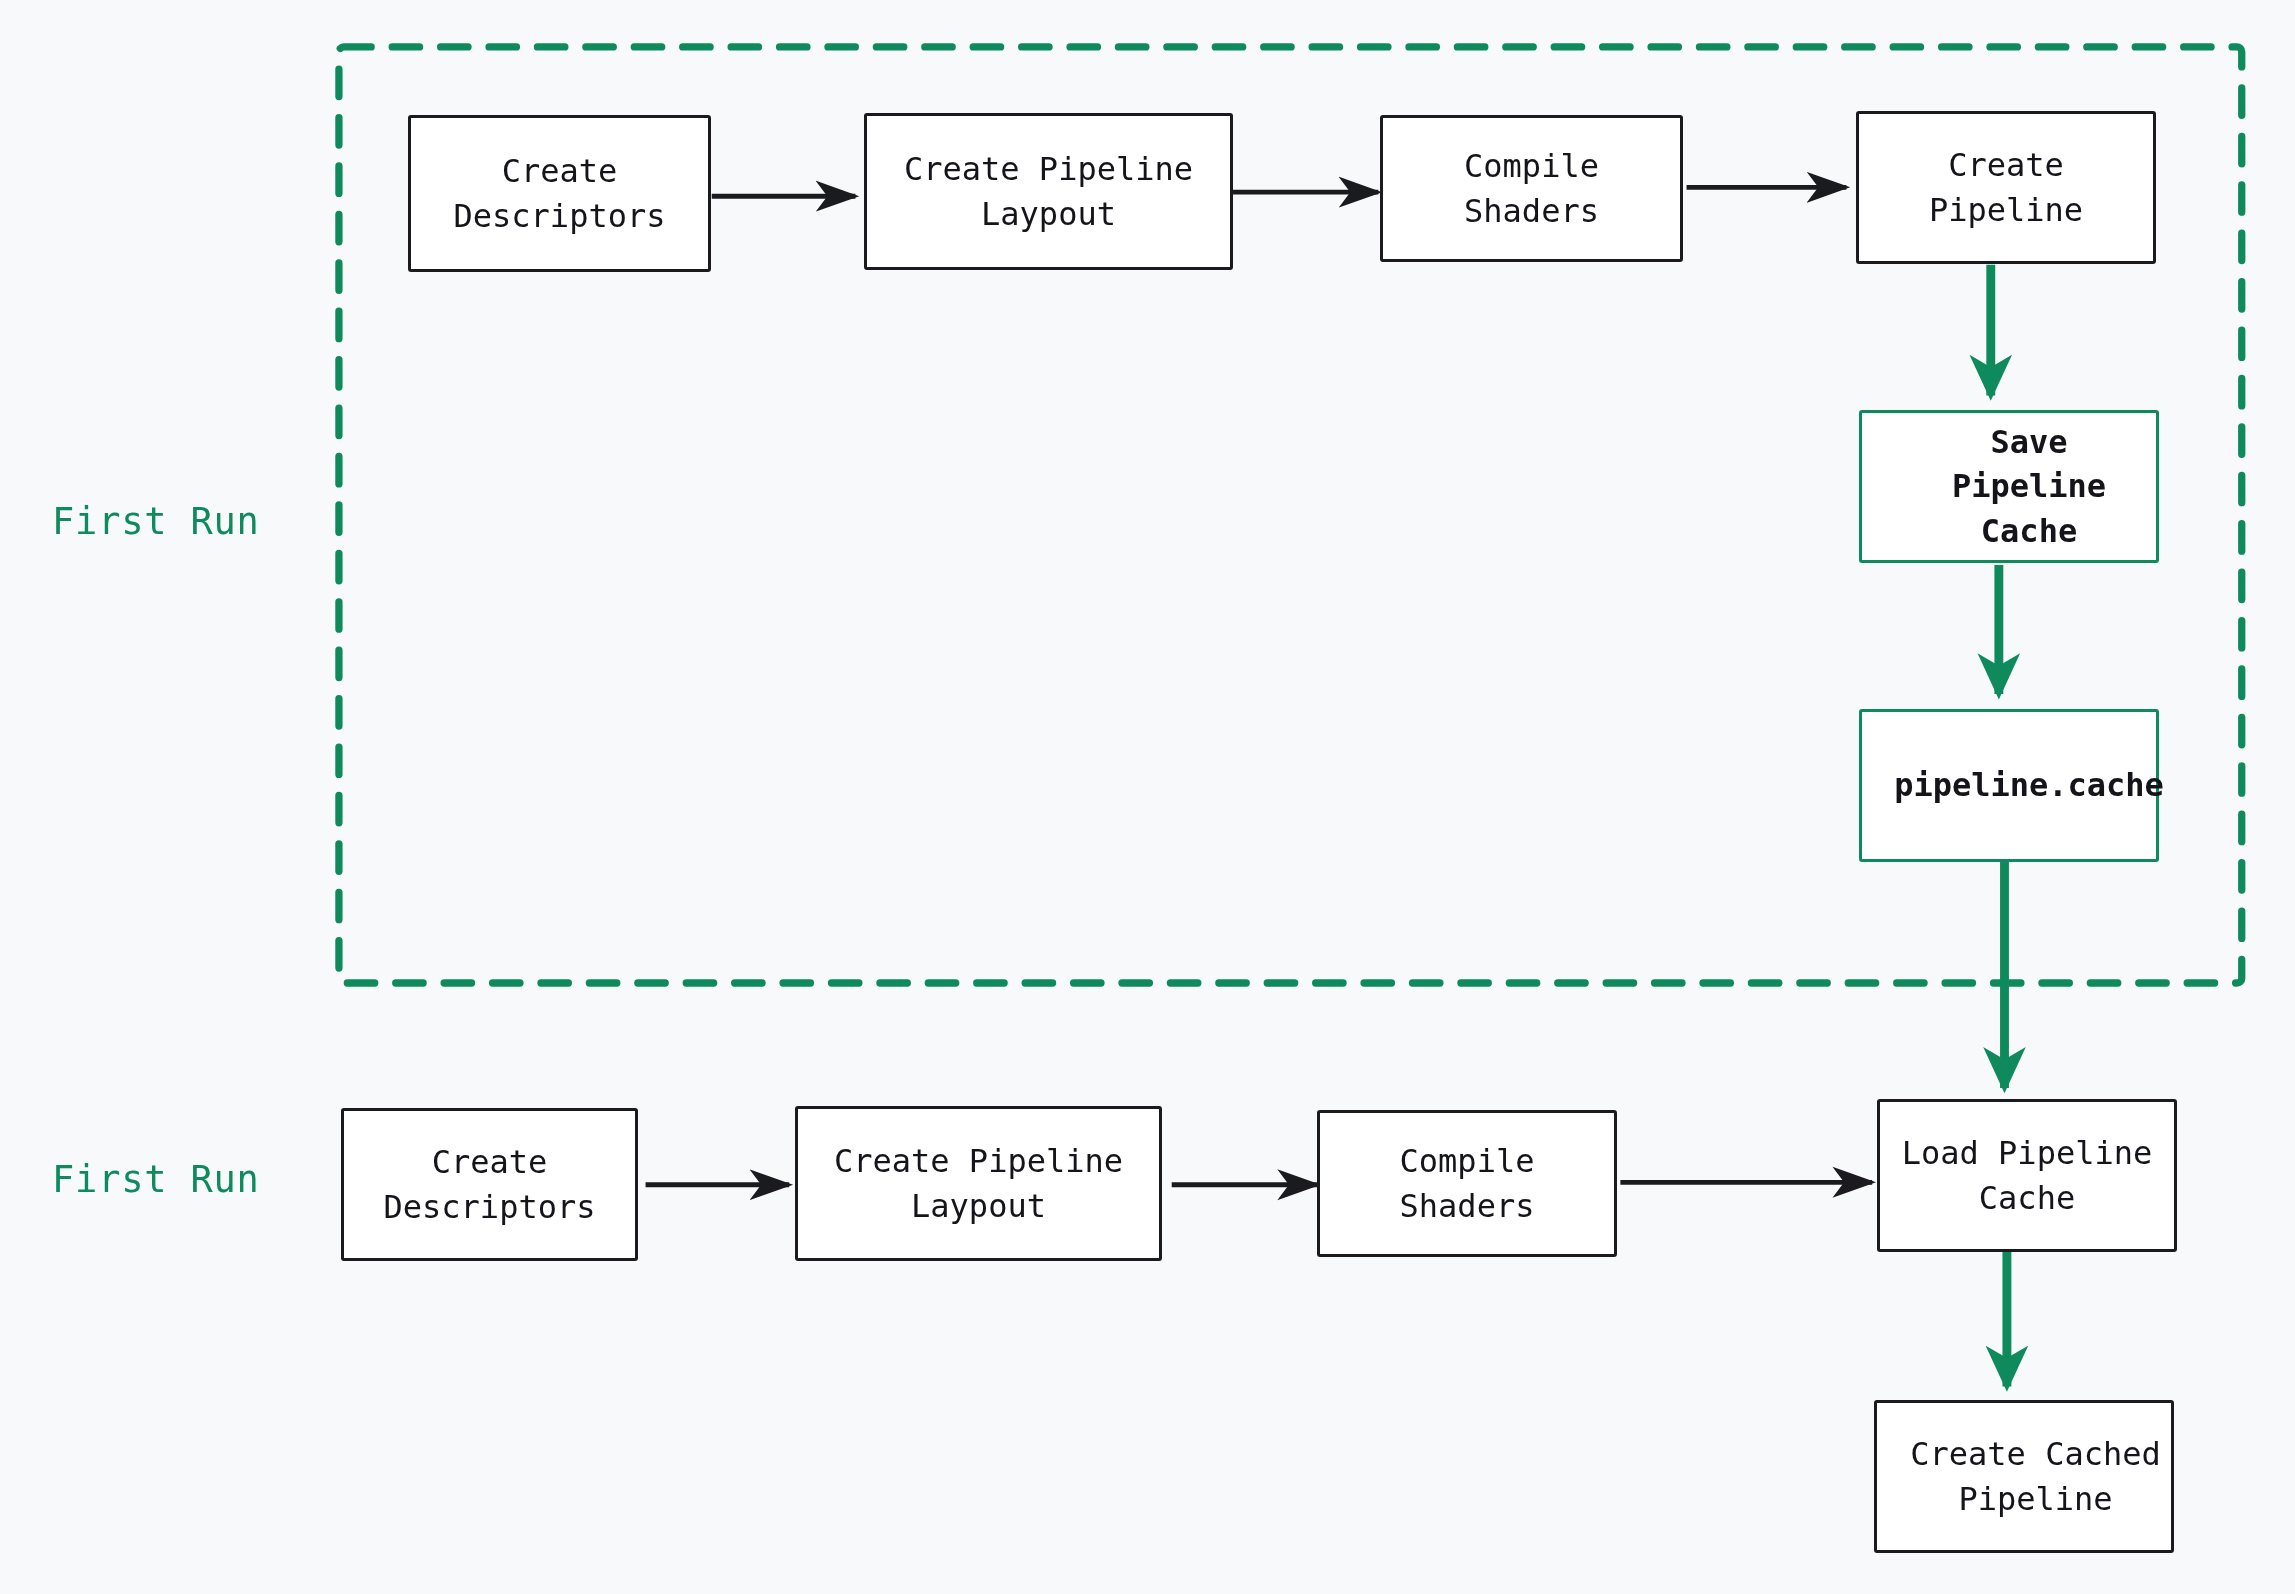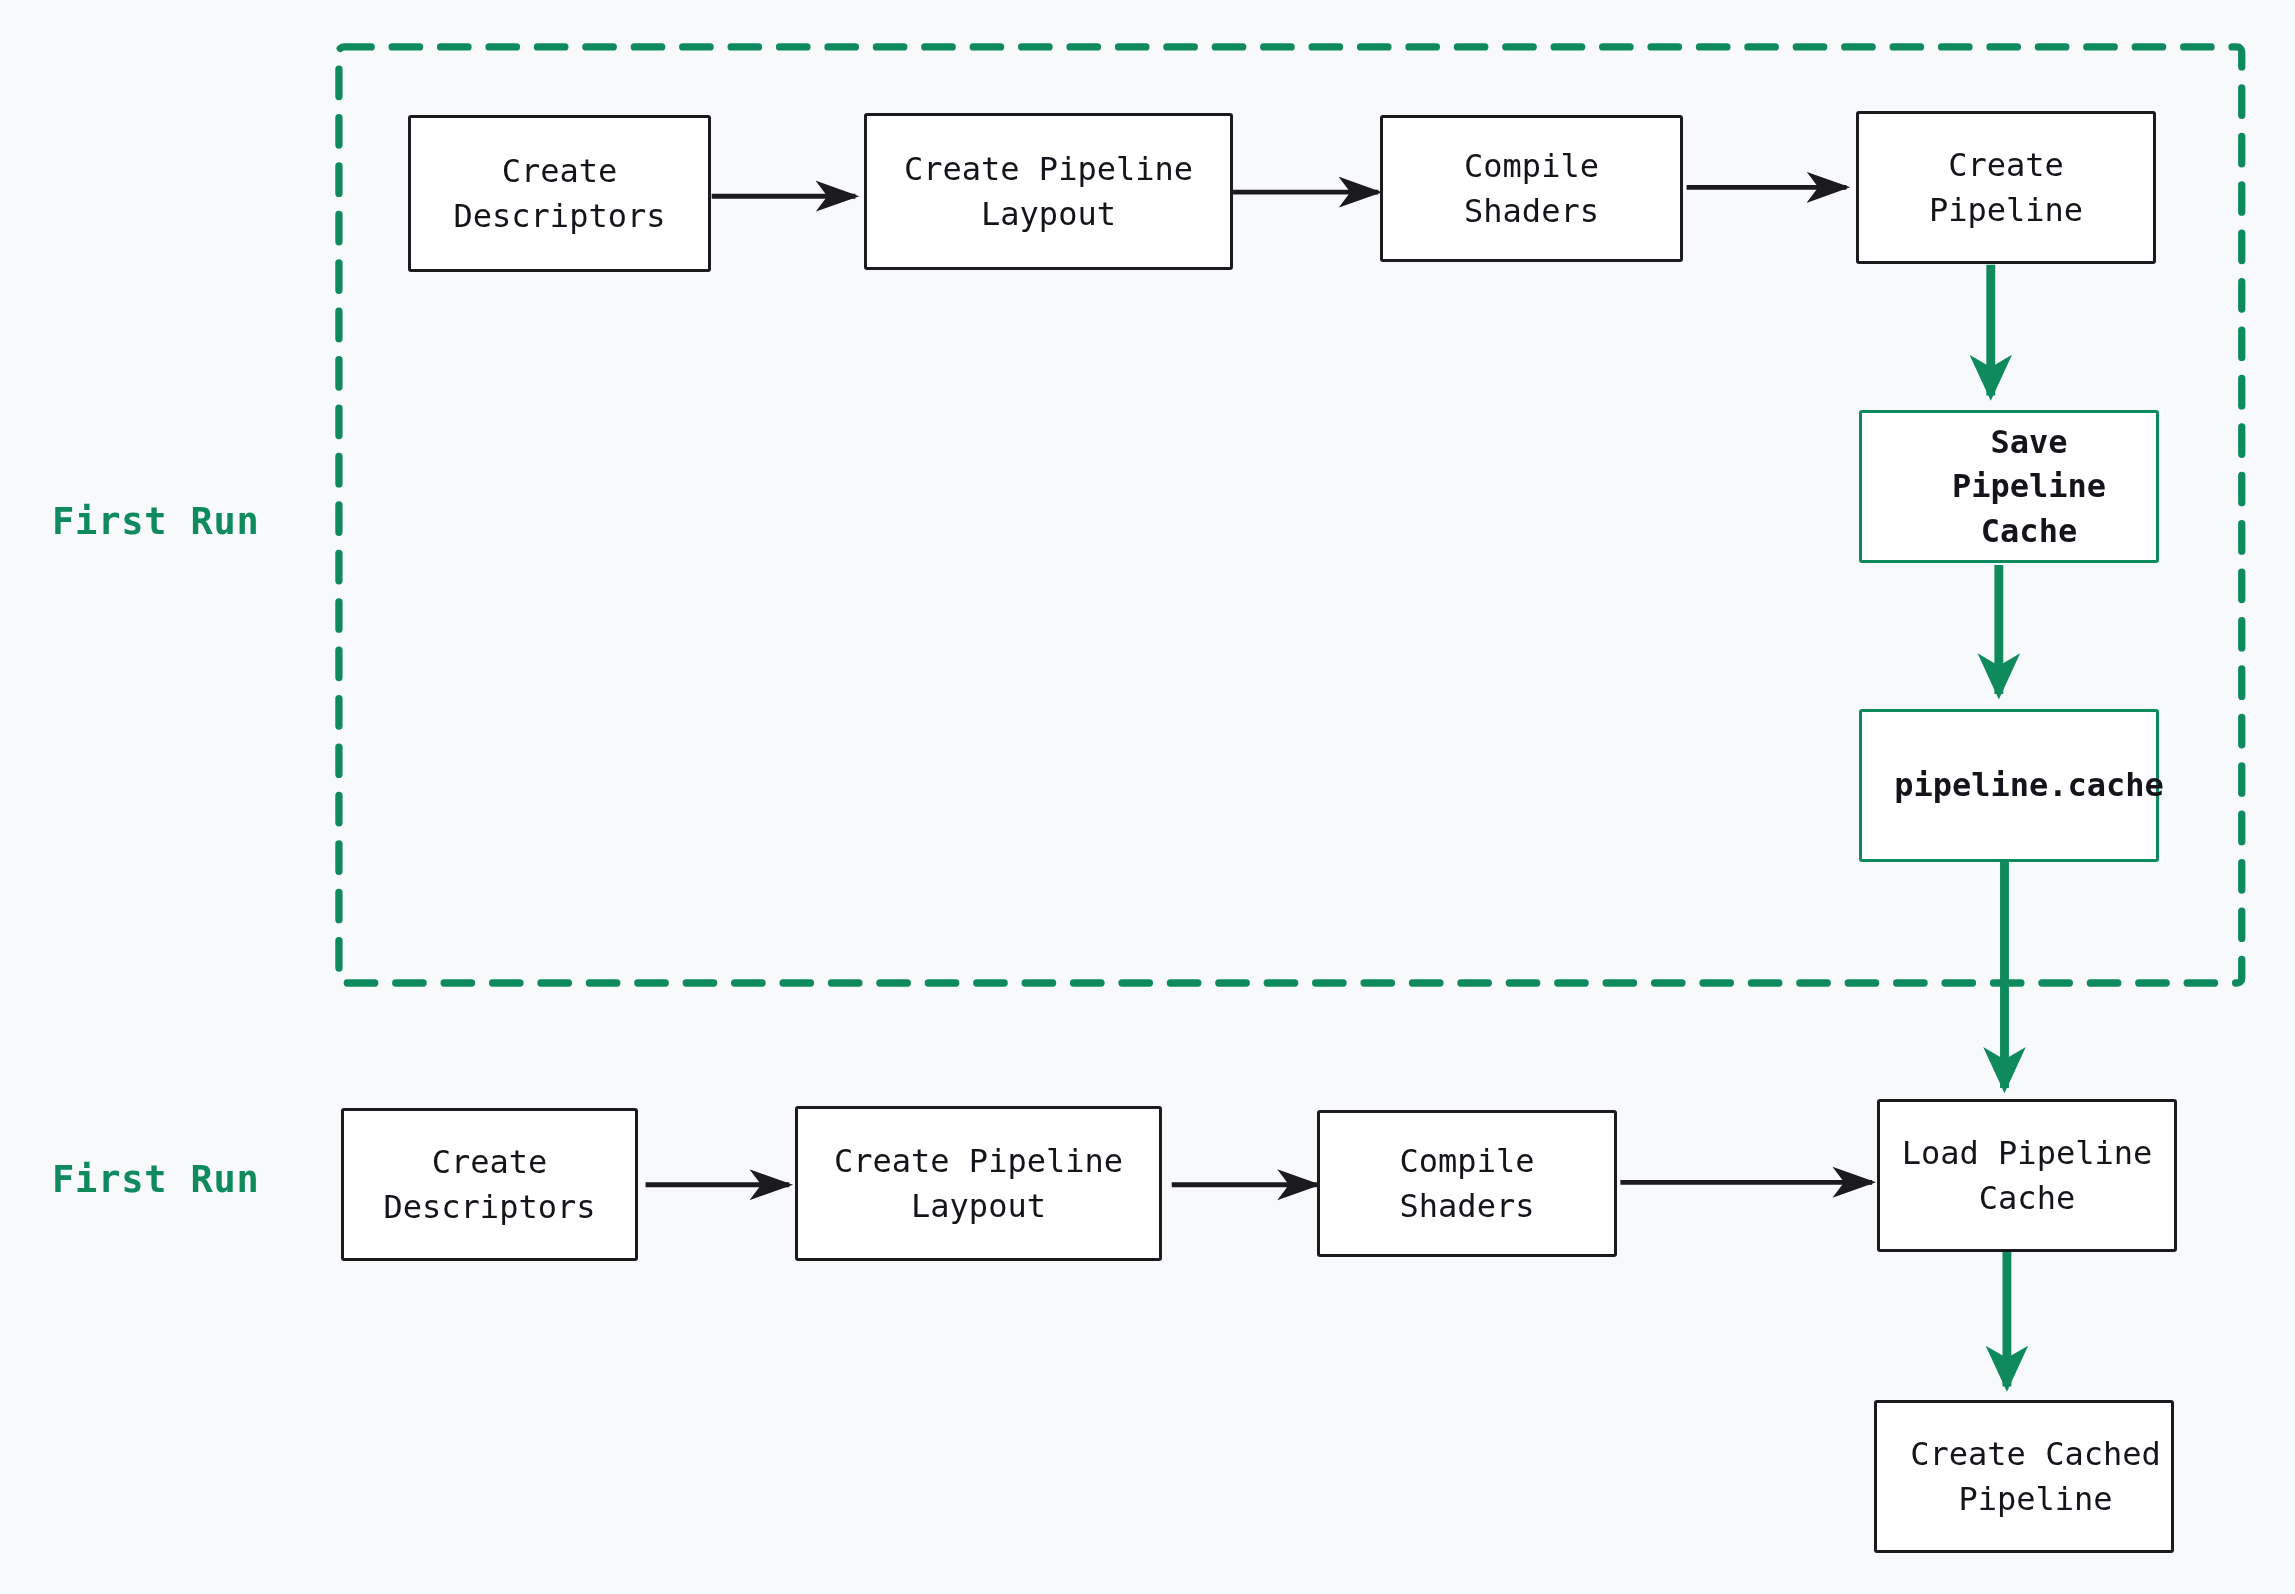--- a/index.html
+++ b/index.html
@@ -44,21 +44,21 @@
     padding-left: 48px;
   }
   .node.bold-text {
     font-weight: bold;
   }
   .run-label {
     position: absolute;
     color: #0e8a5d;
     font-family: "DejaVu Sans Mono", "Liberation Mono", monospace;
     font-size: 37px;
-    font-weight: bold;
+    font-weight: normal;
     letter-spacing: 0.8px;
     white-space: nowrap;
     text-align: center;
   }
 </style>
 </head>
 <body>
 
 <div id="stage">
 

